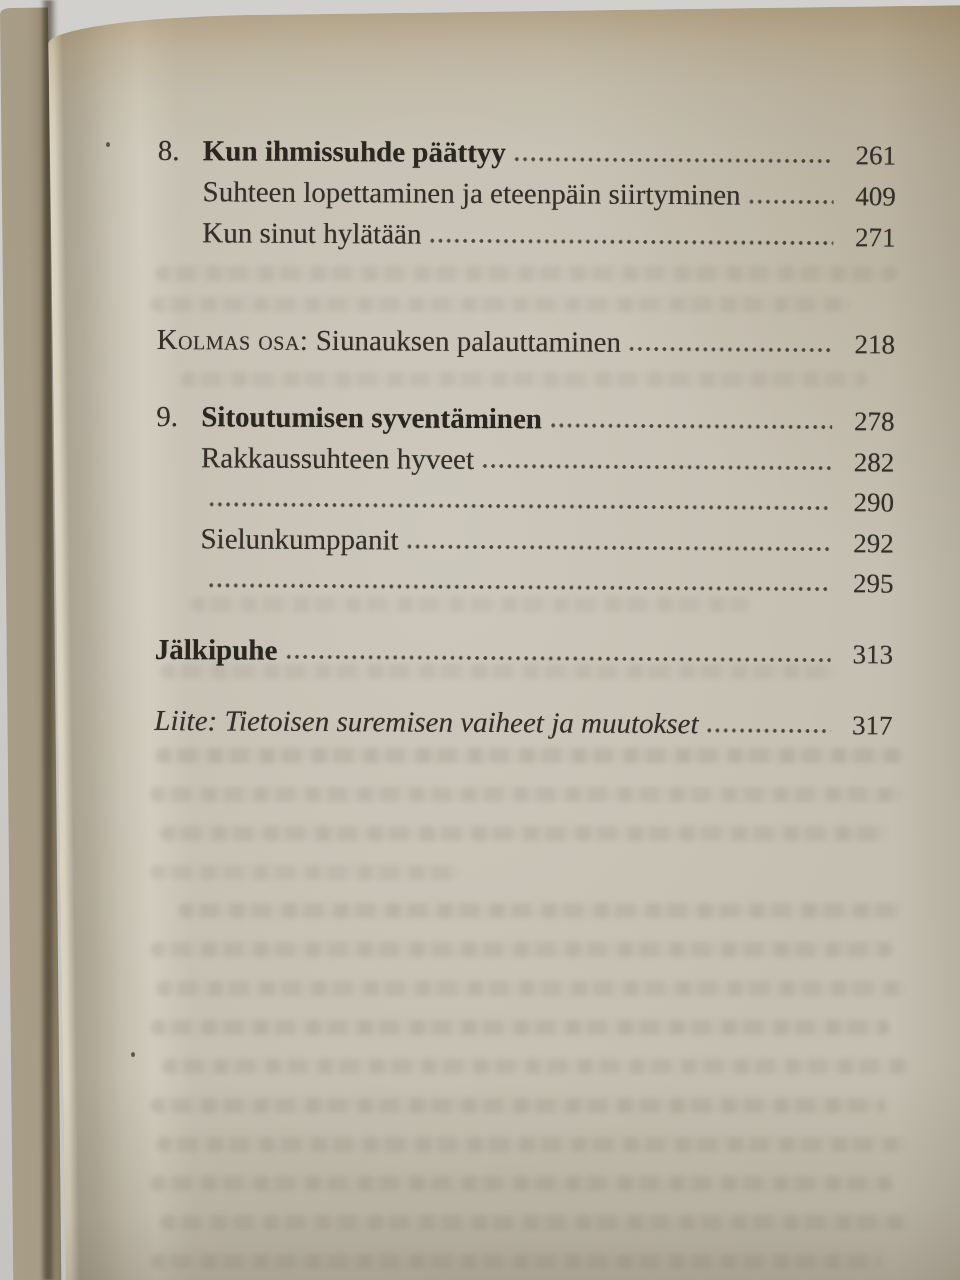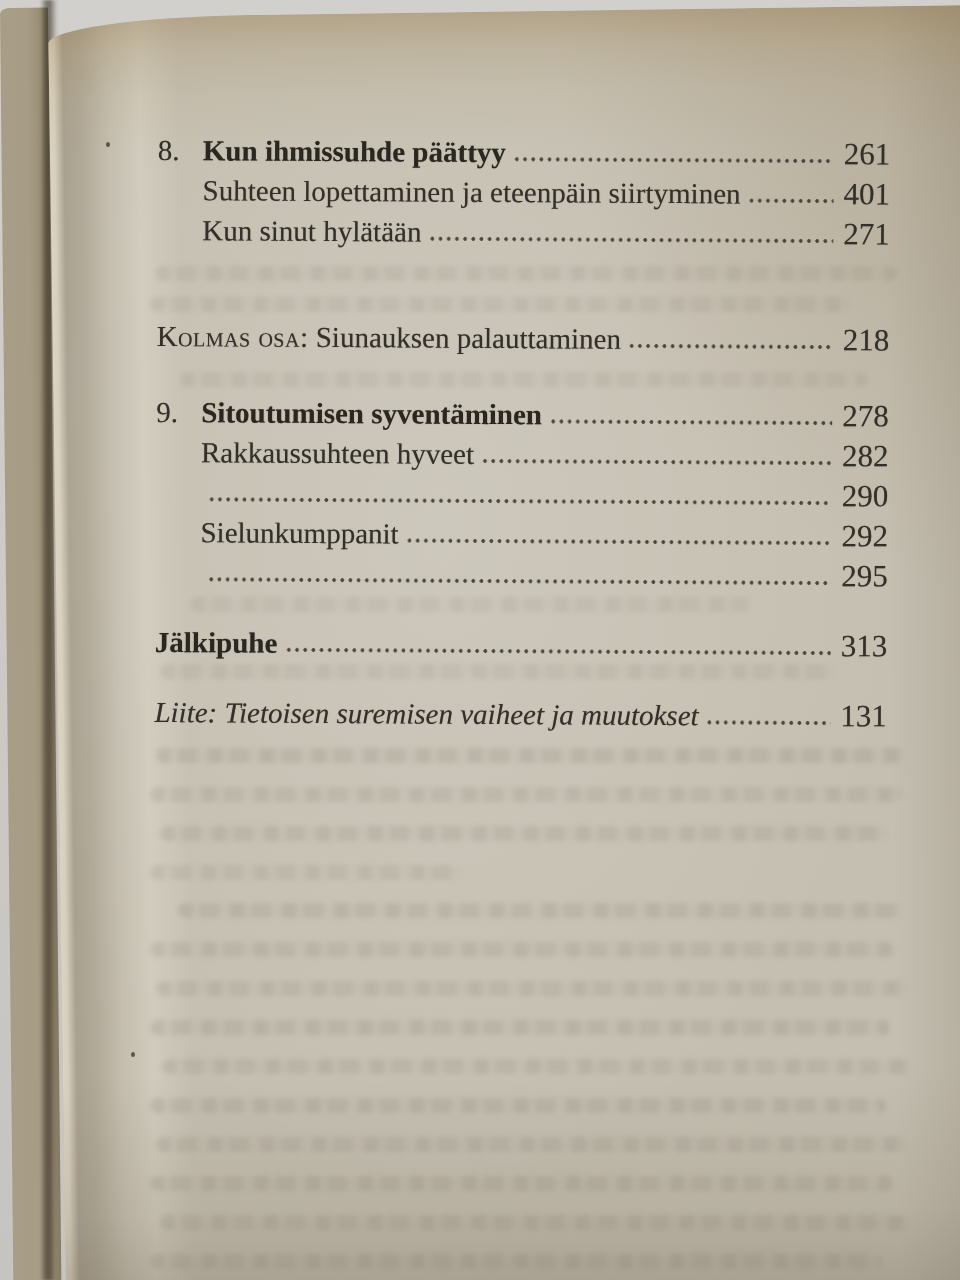--- a/index.html
+++ b/index.html
@@ -66,21 +66,21 @@
   .num, .spacer { flex: 0 0 45px; }
   .label { white-space: nowrap; }
   .kind-chapter .label, .kind-heading .label { font-weight: bold; color: #2a2721; }
   .kind-subitalic .label, .kind-appendix .label { font-style: italic; }
   .prefix { font-variant: small-caps; letter-spacing: .5px; }
   .leader {
     flex: 1 1 auto; height: 6px; min-width: 14px; margin: 0 10px 0 8px;
     background: radial-gradient(circle at 3px 3px, rgba(52,48,40,.85) 1.5px, rgba(52,48,40,0) 2.2px);
     background-size: 8.2px 6px; background-repeat: repeat-x; background-position: left bottom;
   }
-  .pagenum { flex: 0 0 64px; text-align: left; font-size: 31px; }
+  .pagenum { flex: 0 0 64px; text-align: center; font-size: 27px; }
 
   .mt-part { margin-top: 66px; }
   .mt-ch9  { margin-top: 36px; }
   .mt-after{ margin-top: 30px; }
 
   
   .bleed { position: absolute; left: 150px; top: 0; width: 766px; height: 1280px; pointer-events: none; }
   .bleed .bline {
     position: absolute; height: 15px; border-radius: 7px;
     background: repeating-linear-gradient(90deg, rgba(108,100,86,.30) 0 14px, rgba(108,100,86,.10) 14px 22px, rgba(108,100,86,.26) 22px 41px, rgba(108,100,86,.08) 41px 52px);
@@ -132,21 +132,21 @@
       <span class="num">8.</span>
       <span class="label">Kun ihmissuhde päättyy</span>
       <span class="leader"></span>
       <span class="pagenum">261</span>
     </div>
 
     <div class="row kind-sub">
       <span class="spacer"></span>
       <span class="label">Suhteen lopettaminen ja eteenpäin siirtyminen</span>
       <span class="leader"></span>
-      <span class="pagenum">401</span>
+      <span class="pagenum">409</span>
     </div>
 
     <div class="row kind-sub">
       <span class="spacer"></span>
       <span class="label">Kun sinut hylätään</span>
       <span class="leader"></span>
       <span class="pagenum">271</span>
     </div>
 
     <div class="row kind-part mt-part">
@@ -190,17 +190,17 @@
 
     <div class="row kind-heading mt-after">
       <span class="label">Jälkipuhe</span>
       <span class="leader"></span>
       <span class="pagenum">313</span>
     </div>
 
     <div class="row kind-appendix mt-after">
       <span class="label">Liite: Tietoisen suremisen vaiheet ja muutokset</span>
       <span class="leader"></span>
-      <span class="pagenum">131</span>
+      <span class="pagenum">317</span>
     </div>
 
   </div>
 </div>
 
 </body></html>

